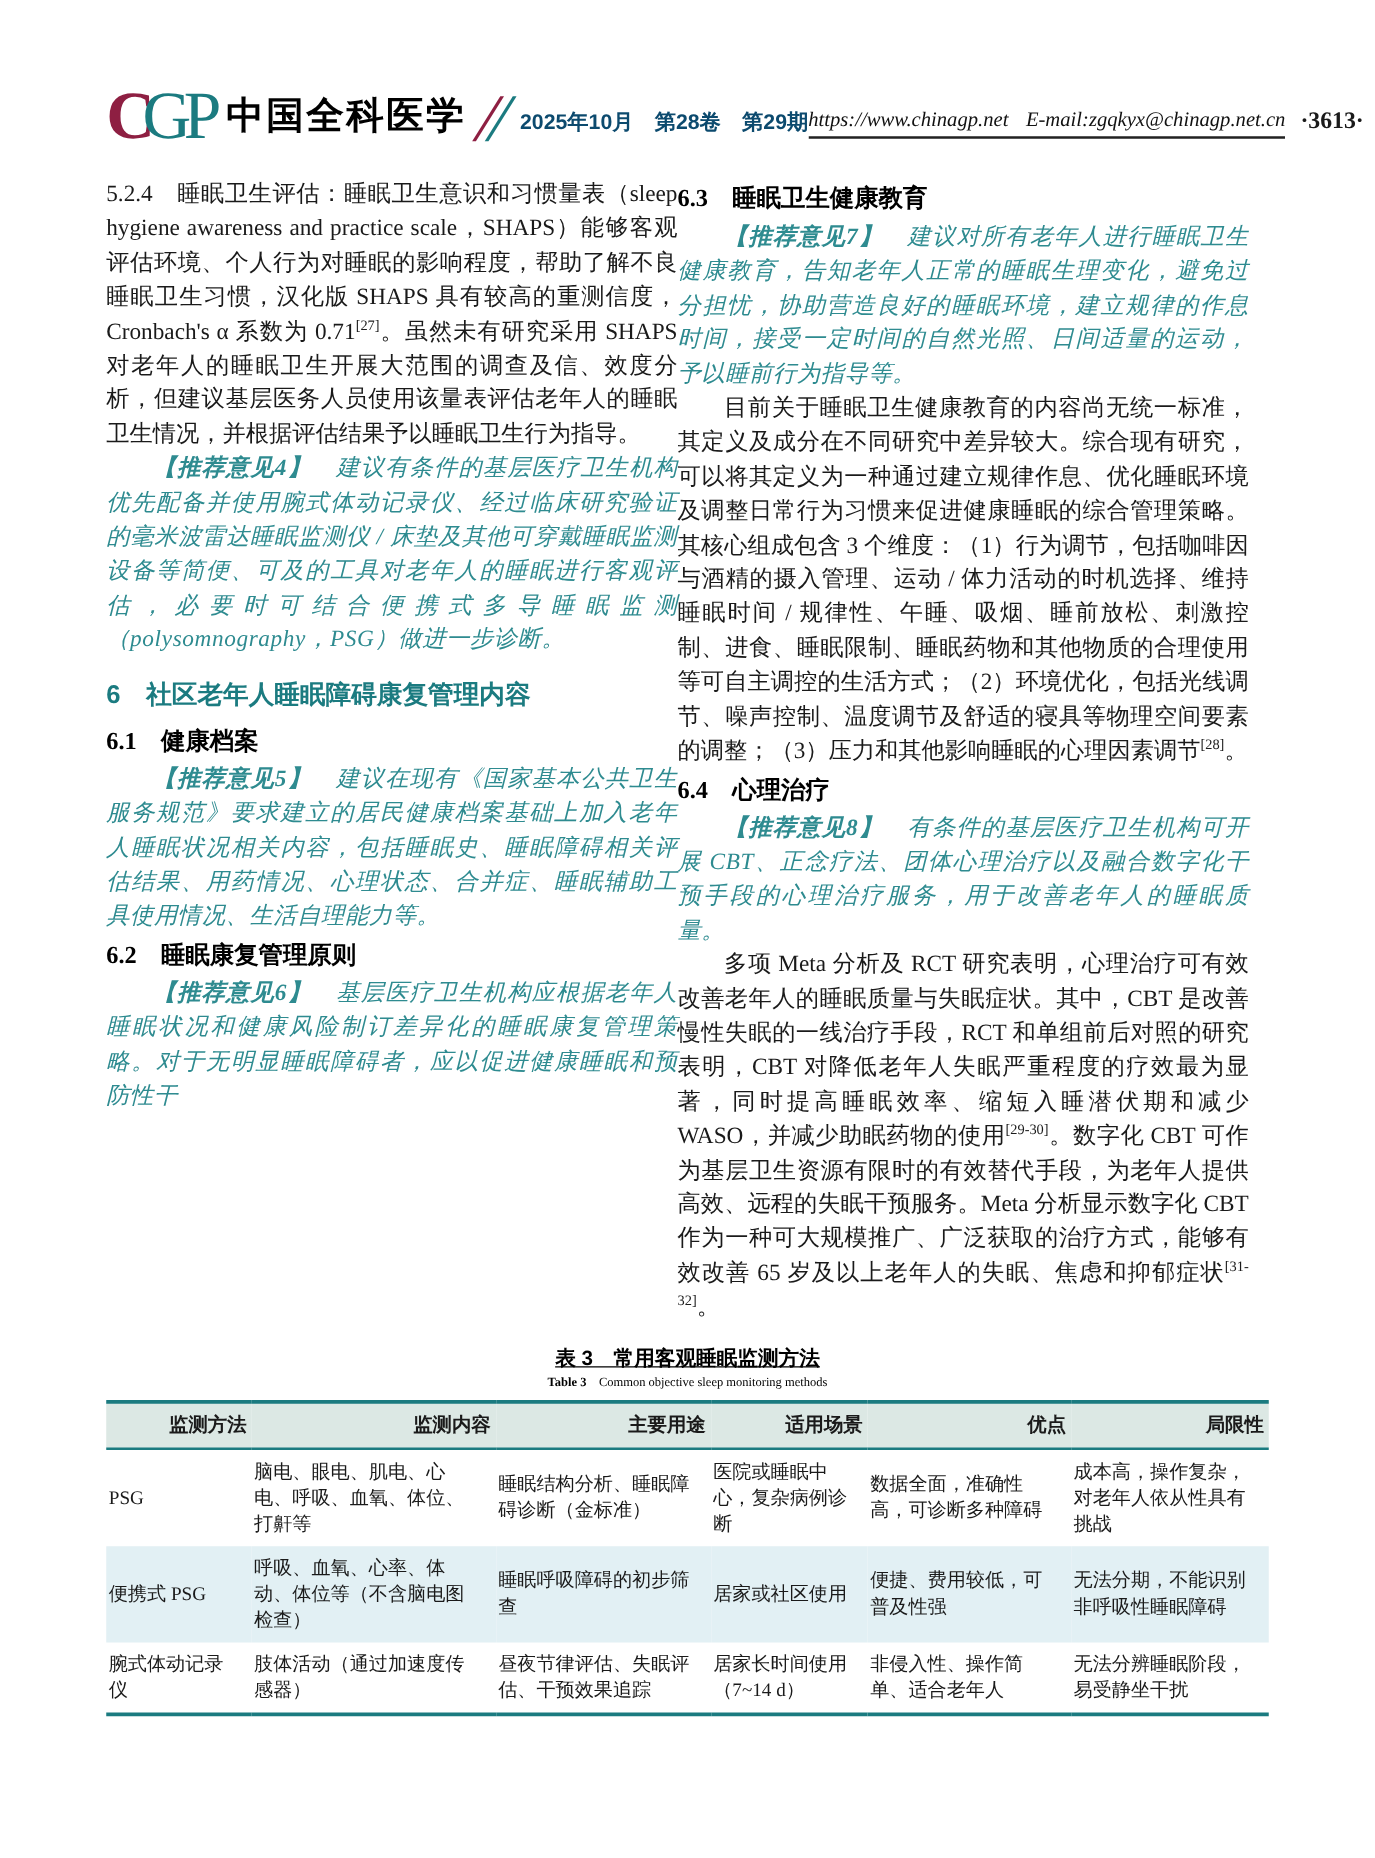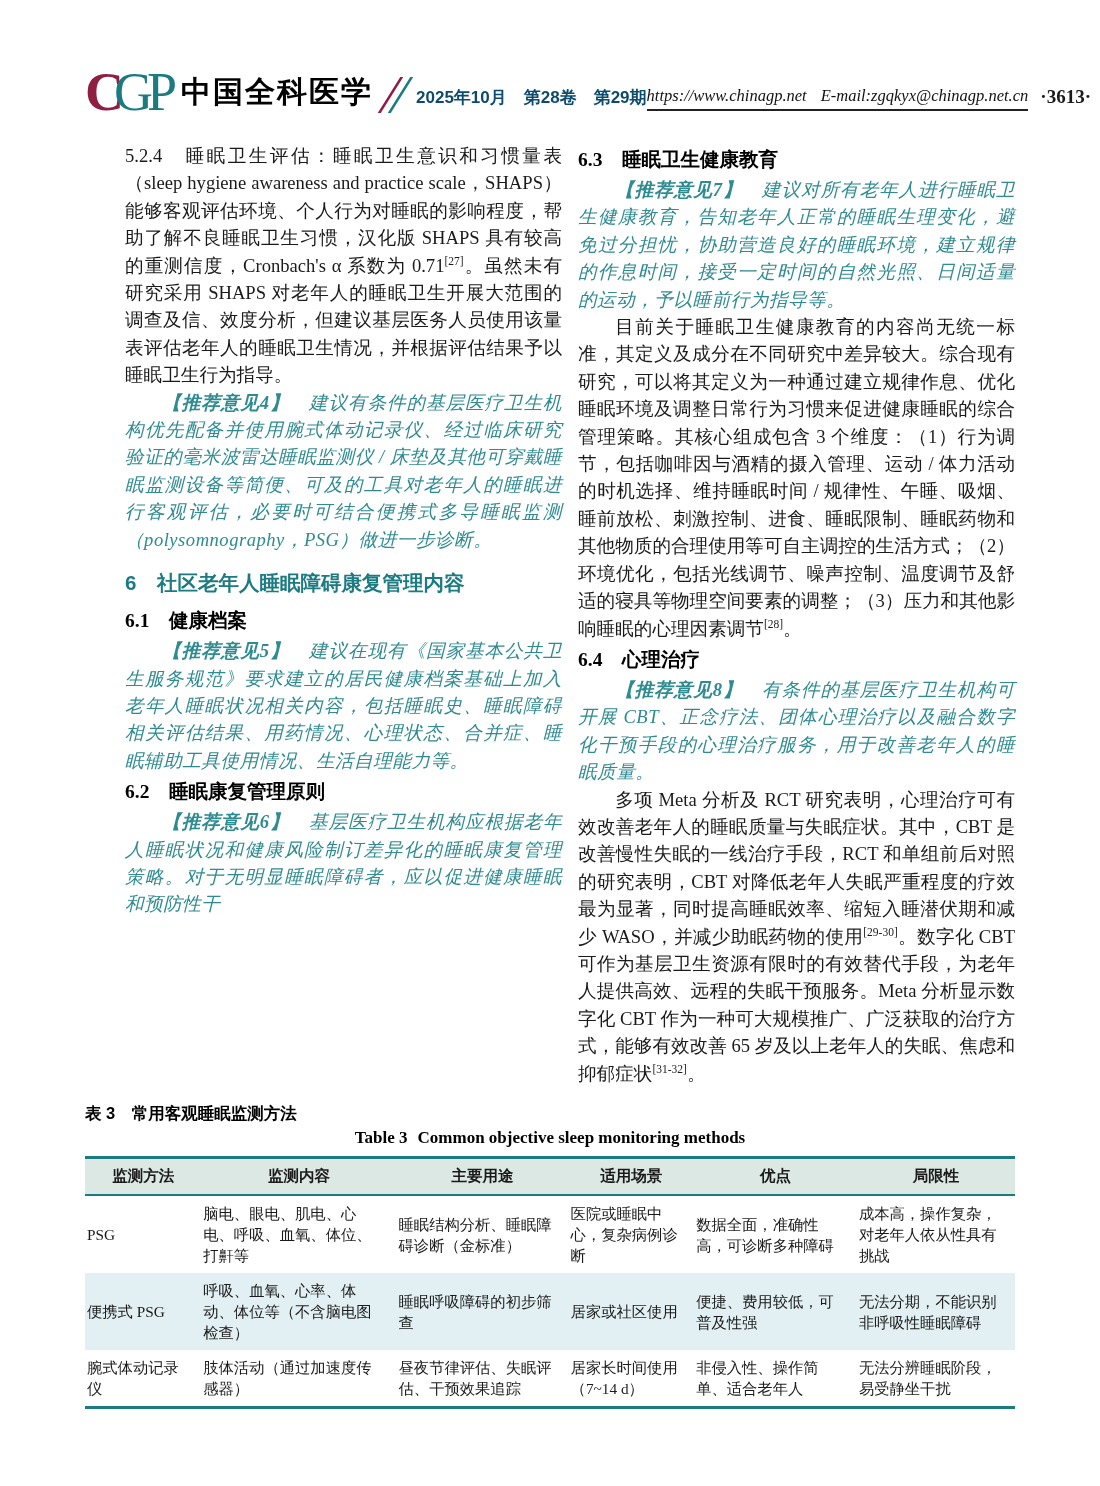--- a/index.html
+++ b/index.html
@@ -48,55 +48,55 @@
     font-weight:700;font-size:17px;color:#0c4a6e;margin-top:10px;white-space:nowrap;
   }
   .web{
     margin-left:auto;margin-top:12px;
     font-style:italic;font-size:16.5px;color:#111;
     border-bottom:2px solid #222;padding-bottom:3px;white-space:nowrap;
   }
   .web .sep{display:inline-block;width:14px;}
   .pageno{font-weight:700;font-size:19px;margin-left:12px;margin-top:10px;white-space:nowrap;}
   
-  .columns{display:flex;gap:16px;margin-top:22px;margin-left:40px;}
+  .columns{display:flex;gap:0;margin-top:22px;}
   .col{width:457px;text-align:justify;}
   .col p{margin:0;font-size:18.6px;line-height:27.4px;}
   .col p.indent{text-indent:2em;}
   .col p.rec{color:var(--rec);font-style:italic;text-indent:2em;letter-spacing:.5px;}
   .col p.rec.noindent{text-indent:0;}
   .col .rec-label{font-weight:700;}
   .col sup{font-size:11.5px;line-height:0;}
   .h1{
     font-family:"Liberation Sans","DejaVu Sans",sans-serif;
     color:var(--accent);font-size:20.5px;font-weight:700;
     margin:16px 0 10px 0;line-height:28px;
   }
   .h2{
     font-family:Liberation Serif, serif;
     color:#000;font-size:19.5px;font-weight:700;
     margin:4px 0 2px 0;line-height:28px;
   }
   
   .table-block{margin-top:16px;}
   .tbl-title-cn{
-    text-align:left;font-family:"Liberation Sans","DejaVu Sans",sans-serif;
-    font-weight:700;font-size:16.5px;color:#000;
+    text-align:center;font-family:"Liberation Sans","DejaVu Sans",sans-serif;
+    font-weight:700;font-size:16.5px;color:#000;text-decoration:underline;
   }
-  .tbl-title-en{text-align:center;font-size:17px;margin-top:3px;color:#000;font-weight:bold;}
+  .tbl-title-en{text-align:center;font-size:10px;margin-top:3px;color:#000;}
   .tbl-title-en b{margin-right:10px;}
   table.tbl{
     width:100%;border-collapse:collapse;margin-top:8px;
     border-top:3px solid var(--accent);
     border-bottom:3px solid var(--accent);
   }
   table.tbl thead tr{background:var(--thead-bg);}
   table.tbl th{
     font-weight:700;font-size:15.5px;padding:7px 4px;
-    border-bottom:2px solid var(--accent);text-align:center;white-space:nowrap;
+    border-bottom:2px solid var(--accent);text-align:right;white-space:nowrap;
   }
   table.tbl td{
     font-size:15.3px;line-height:21px;padding:7px 10px 7px 2px;
     vertical-align:middle;text-align:left;
   }
   table.tbl tr.alt{background:var(--alt-bg);}
 </style>
 </head>
 <body>
 

